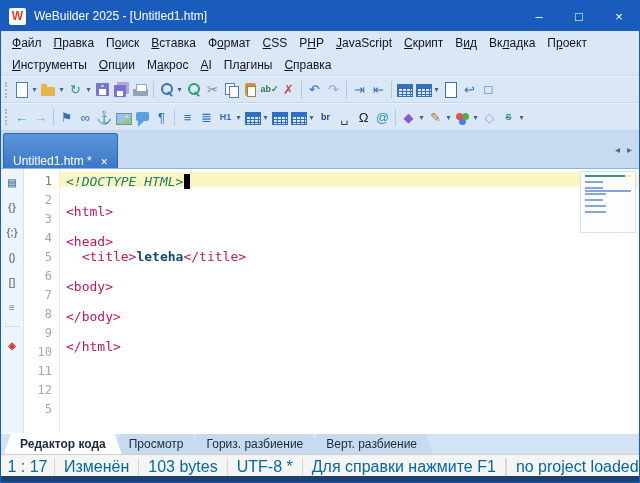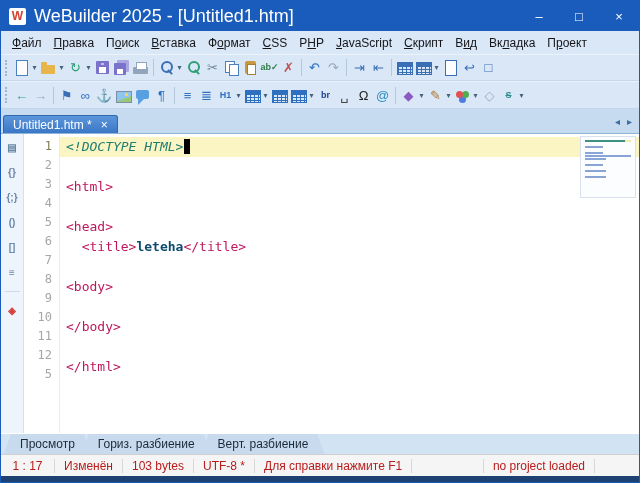--- a/index.html
+++ b/index.html
@@ -6,21 +6,21 @@
   html,body{width:100%;height:100%}
   body{font-family:"Liberation Sans",sans-serif;background:#e8e8e8}
   .window{position:relative;width:640px;height:483px;display:flex;flex-direction:column;
     background:#d9e7f7;border:1px solid #1a5cbb;overflow:hidden}
 
   
   .titlebar{flex:0 0 30px;background:#1a5cbb;color:#fff;display:flex;align-items:center;
     padding-left:8px;gap:8px}
   .app-icon{width:17px;height:17px;background:#fff;border-radius:2px;color:#d43f2f;
     font-weight:bold;font-size:12px;display:flex;align-items:center;justify-content:center}
-  .title-text{font-size:18px}
+  .title-text{font-size:12px}
   .win-controls{margin-left:auto;display:flex;height:100%}
   .win-btn{width:40px;display:flex;align-items:center;justify-content:center;font-size:13px;color:#fff}
 
   
   .menubar{display:flex;align-items:center;background:#d9e7f7;padding:0 5px;font-size:12px;color:#15151a}
   #menu-row1{flex:0 0 23px}
   #menu-row2{flex:0 0 22px;border-bottom:1px solid #c9dbee}
   .menu-item{padding:2px 6px;white-space:nowrap}
   .menu-item u{text-decoration:underline}
 
@@ -63,40 +63,40 @@
   .k-bubble::before{content:"";position:absolute;left:2px;top:3px;width:13px;height:9px;background:var(--c,#58a0e0);border-radius:2px}
   .k-bubble::after{content:"";position:absolute;left:4px;top:12px;width:0;height:0;border:3px solid transparent;
     border-top-color:var(--c,#58a0e0);border-left-color:var(--c,#58a0e0)}
   .k-palette::before{content:"";position:absolute;left:2px;top:4px;width:7px;height:7px;border-radius:50%;background:#e05252;
     box-shadow:6px 0 0 #4fae4f,3px 5px 0 #4f7ce0}
 
   
   .tabbar{flex:0 0 25px;background:#c6dbf0;display:flex;align-items:flex-end;padding:2px 4px 0 2px;
     border-bottom:1px solid #8fb4d9}
   .doc-tabs{display:flex;align-items:flex-end;flex:1}
-  .doc-tab{height:18px;background:linear-gradient(#5c96da,#3a77c6);color:#fff;font-size:12px;
-    display:flex;align-items:center;gap:9px;padding:0 9px;border-radius:3px 3px 0 0;
+  .doc-tab{height:35px;background:linear-gradient(#5c96da,#3a77c6);color:#fff;font-size:12px;
+    display:flex;align-items:flex-end;gap:9px;padding:0 9px;border-radius:3px 3px 0 0;
     border:1px solid #2f66ad;border-bottom:none}
   .tab-close{font-size:12px;line-height:1}
   .tab-scrollers{display:flex;gap:7px;color:#3a6ea5;font-size:10px;align-self:center;padding:0 3px 2px 0}
 
   
   .editor-area{flex:1 1 auto;display:flex;background:#fff;position:relative;overflow:hidden}
   .side-toolbar{flex:0 0 23px;background:#eef4fb;border-right:1px solid #d4e0ee;display:flex;
     flex-direction:column;align-items:center;padding-top:5px;gap:8px}
   .side-btn{width:19px;height:17px;display:flex;align-items:center;justify-content:center;
     font-size:10px;font-weight:bold;color:#6b87a8}
   .side-sep{width:15px;height:1px;background:#cdd9e7;margin:2px 0}
   .gutter{flex:0 0 36px;padding:3px 7px 0 0;text-align:right;color:#a6a6a6;font-size:12px;
     font-family:"DejaVu Sans Mono","Liberation Mono",monospace;border-right:1px solid #ececec;background:#fff}
   .gut-line{height:19px;line-height:19px}
   .gut-line.cur{color:#7d7d52}
   .code{flex:1 1 auto;padding:3px 0 0 6px;font-family:"DejaVu Sans Mono","Liberation Mono",monospace;
     font-size:13px;background:#fff;overflow:hidden}
-  .code-line{height:20px;line-height:19px;white-space:pre}
+  .code-line{height:15px;line-height:19px;white-space:pre}
   .code-line.cur{background:#fbf5c4;margin-left:-6px;padding-left:6px}
   .seg-doctype{color:#1f7d70;font-style:italic}
   .seg-tag{color:#be185d}
   .seg-text{color:#0c4a6e;font-weight:bold}
   .seg-plain{color:#141414}
   .caret{display:inline-block;width:6px;height:15px;background:#000;vertical-align:text-bottom;margin-left:1px}
   .minimap{position:absolute;top:2px;right:3px;width:56px;height:62px;background:#fcfdfe;
     border:1px solid #d8e2ee;padding:3px 4px;overflow:hidden}
   .mm-row{height:2px;margin-bottom:1px}
   .mm-row.cur{background:#f3ecac}
@@ -105,21 +105,21 @@
 
   
   .viewtabs{flex:0 0 21px;background:#d2e3f4;display:flex;align-items:flex-end;padding-left:3px;
     border-top:1px solid #ffffff}
   .vtab{height:20px;padding:0 16px;font-size:12px;display:flex;align-items:center;background:#c7daee;
     color:#1d2a3a;clip-path:polygon(7px 0,calc(100% - 7px) 0,100% 100%,0 100%);margin-right:-9px}
   .vtab.active{background:#ffffff;font-weight:bold;z-index:2}
 
   
   .statusbar{flex:0 0 22px;background:#f5f5f5;border-top:1px solid #cfcfcf;display:flex;
-    align-items:center;font-size:12px;color:#b91c1c}
+    align-items:flex-end;font-size:16px;color:#0369a1}
   .sb-cell{padding:0 9px;display:flex;align-items:center;border-right:1px solid #d8d8d8;white-space:nowrap}
   .sb-pos{min-width:54px;justify-content:center}
   .sb-spacer{flex:1}
   .sb-project{border-left:1px solid #d8d8d8}
   .sb-tail{flex:0 0 44px}
 
   .bottom-strip{flex:0 0 6px;background:#1d4170}
 </style>
 </head>
 <body>
@@ -142,20 +142,28 @@
       <div class="menu-item">П<u>о</u>иск</div>
       <div class="menu-item"><u>В</u>ставка</div>
       <div class="menu-item">Ф<u>о</u>рмат</div>
       <div class="menu-item"><u>C</u>SS</div>
       <div class="menu-item">P<u>H</u>P</div>
       <div class="menu-item"><u>J</u>avaScript</div>
       <div class="menu-item"><u>С</u>крипт</div>
       <div class="menu-item">В<u>и</u>д</div>
       <div class="menu-item">Вк<u>л</u>адка</div>
       <div class="menu-item">П<u>р</u>оект</div>
+    </div>
+  <div class="menubar" id="menu-row2">
+      <div class="menu-item"><u>И</u>нструменты</div>
+      <div class="menu-item"><u>О</u>пции</div>
+      <div class="menu-item">М<u>а</u>крос</div>
+      <div class="menu-item"><u>A</u>I</div>
+      <div class="menu-item">Пл<u>а</u>гины</div>
+      <div class="menu-item"><u>С</u>правка</div>
     </div>
 
   <div class="toolbar" id="toolbar-1">
       <div class="grip"></div>
       <div class="tb-btn">
         <span class="ic k-page" style="--c: #4a7fc0;"></span>
         <span class="dd">▾</span>
       </div>
       <div class="tb-btn">
         <span class="ic k-folder" style="--c: #e8b54b;"></span>
@@ -392,20 +400,21 @@
           <span class="mm-bar" style="width: 20.8px;"></span>
         </div>
         <div class="mm-row"></div>
         <div class="mm-row">
           <span class="mm-bar" style="width: 20.8px;"></span>
         </div>
       </div>
   </div>
 
   <div class="viewtabs" id="view-tabs">
+      <div class="vtab active">Редактор кода</div>
       <div class="vtab">Просмотр</div>
       <div class="vtab">Гориз. разбиение</div>
       <div class="vtab">Верт. разбиение</div>
     </div>
 
   <div class="statusbar">
     <div class="sb-cell sb-pos">1 : 17</div>
     <div class="sb-cell">Изменён</div>
     <div class="sb-cell">103 bytes</div>
     <div class="sb-cell">UTF-8 *</div>

